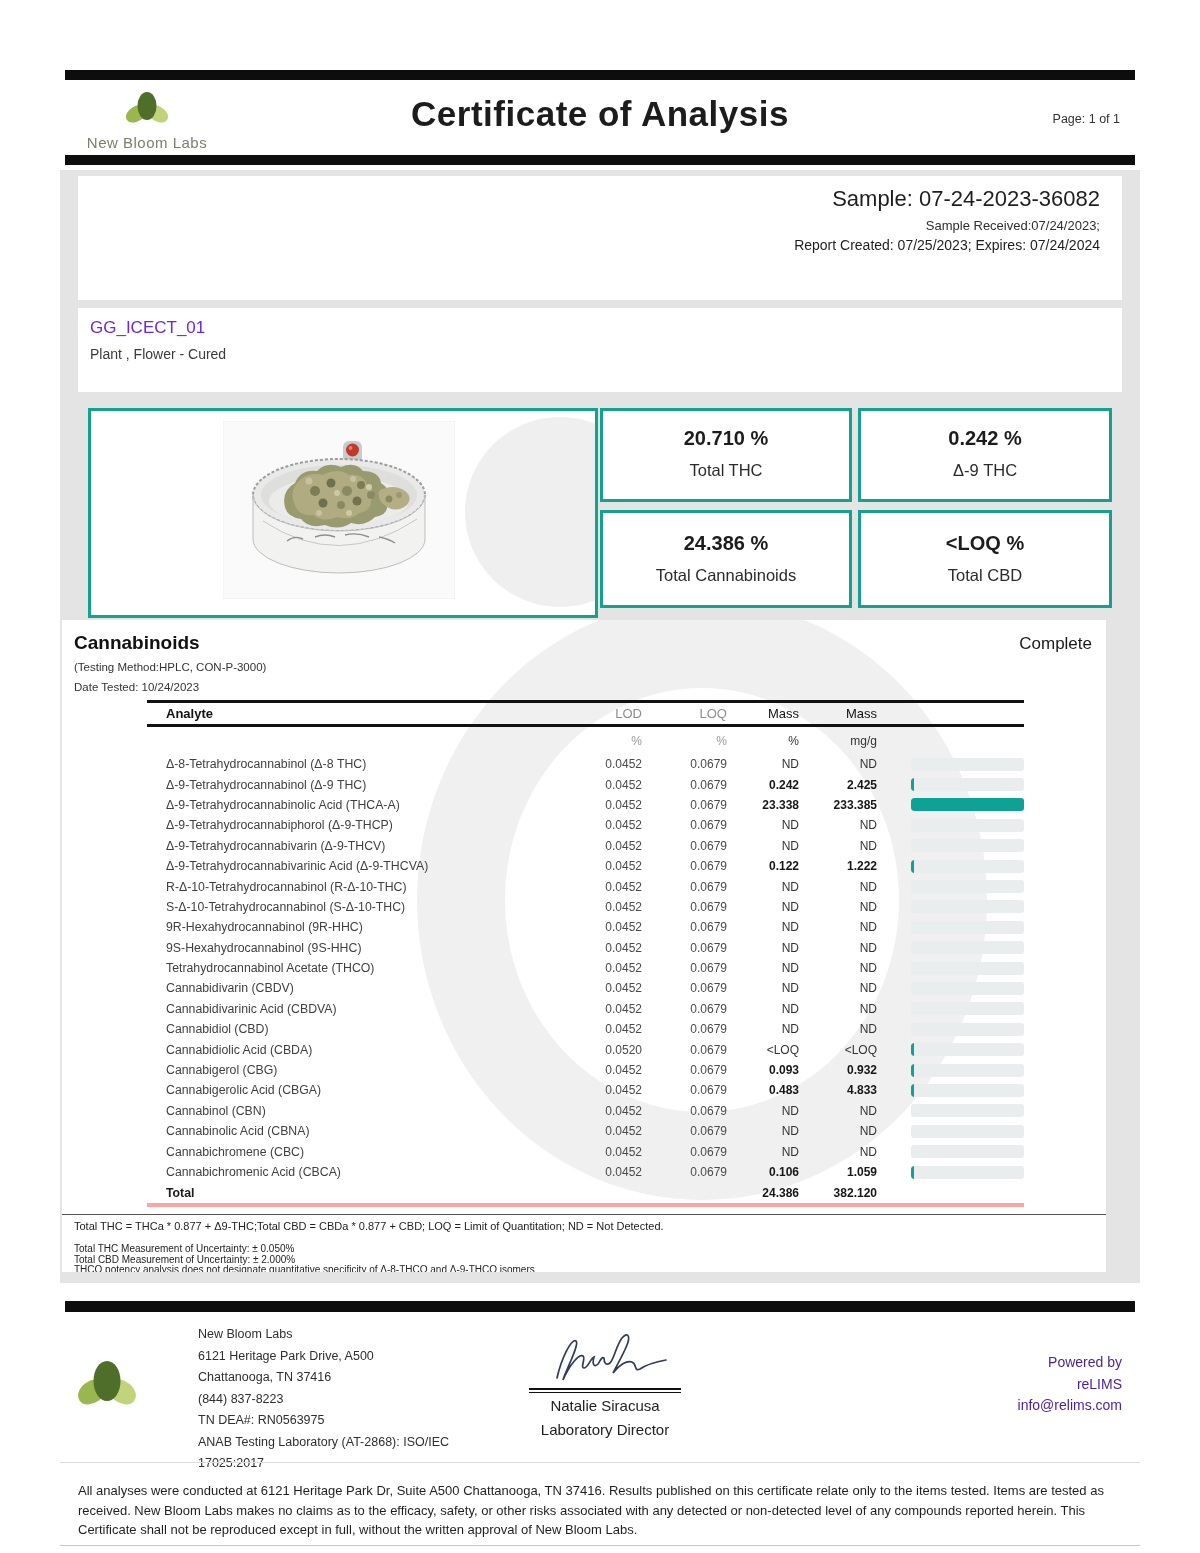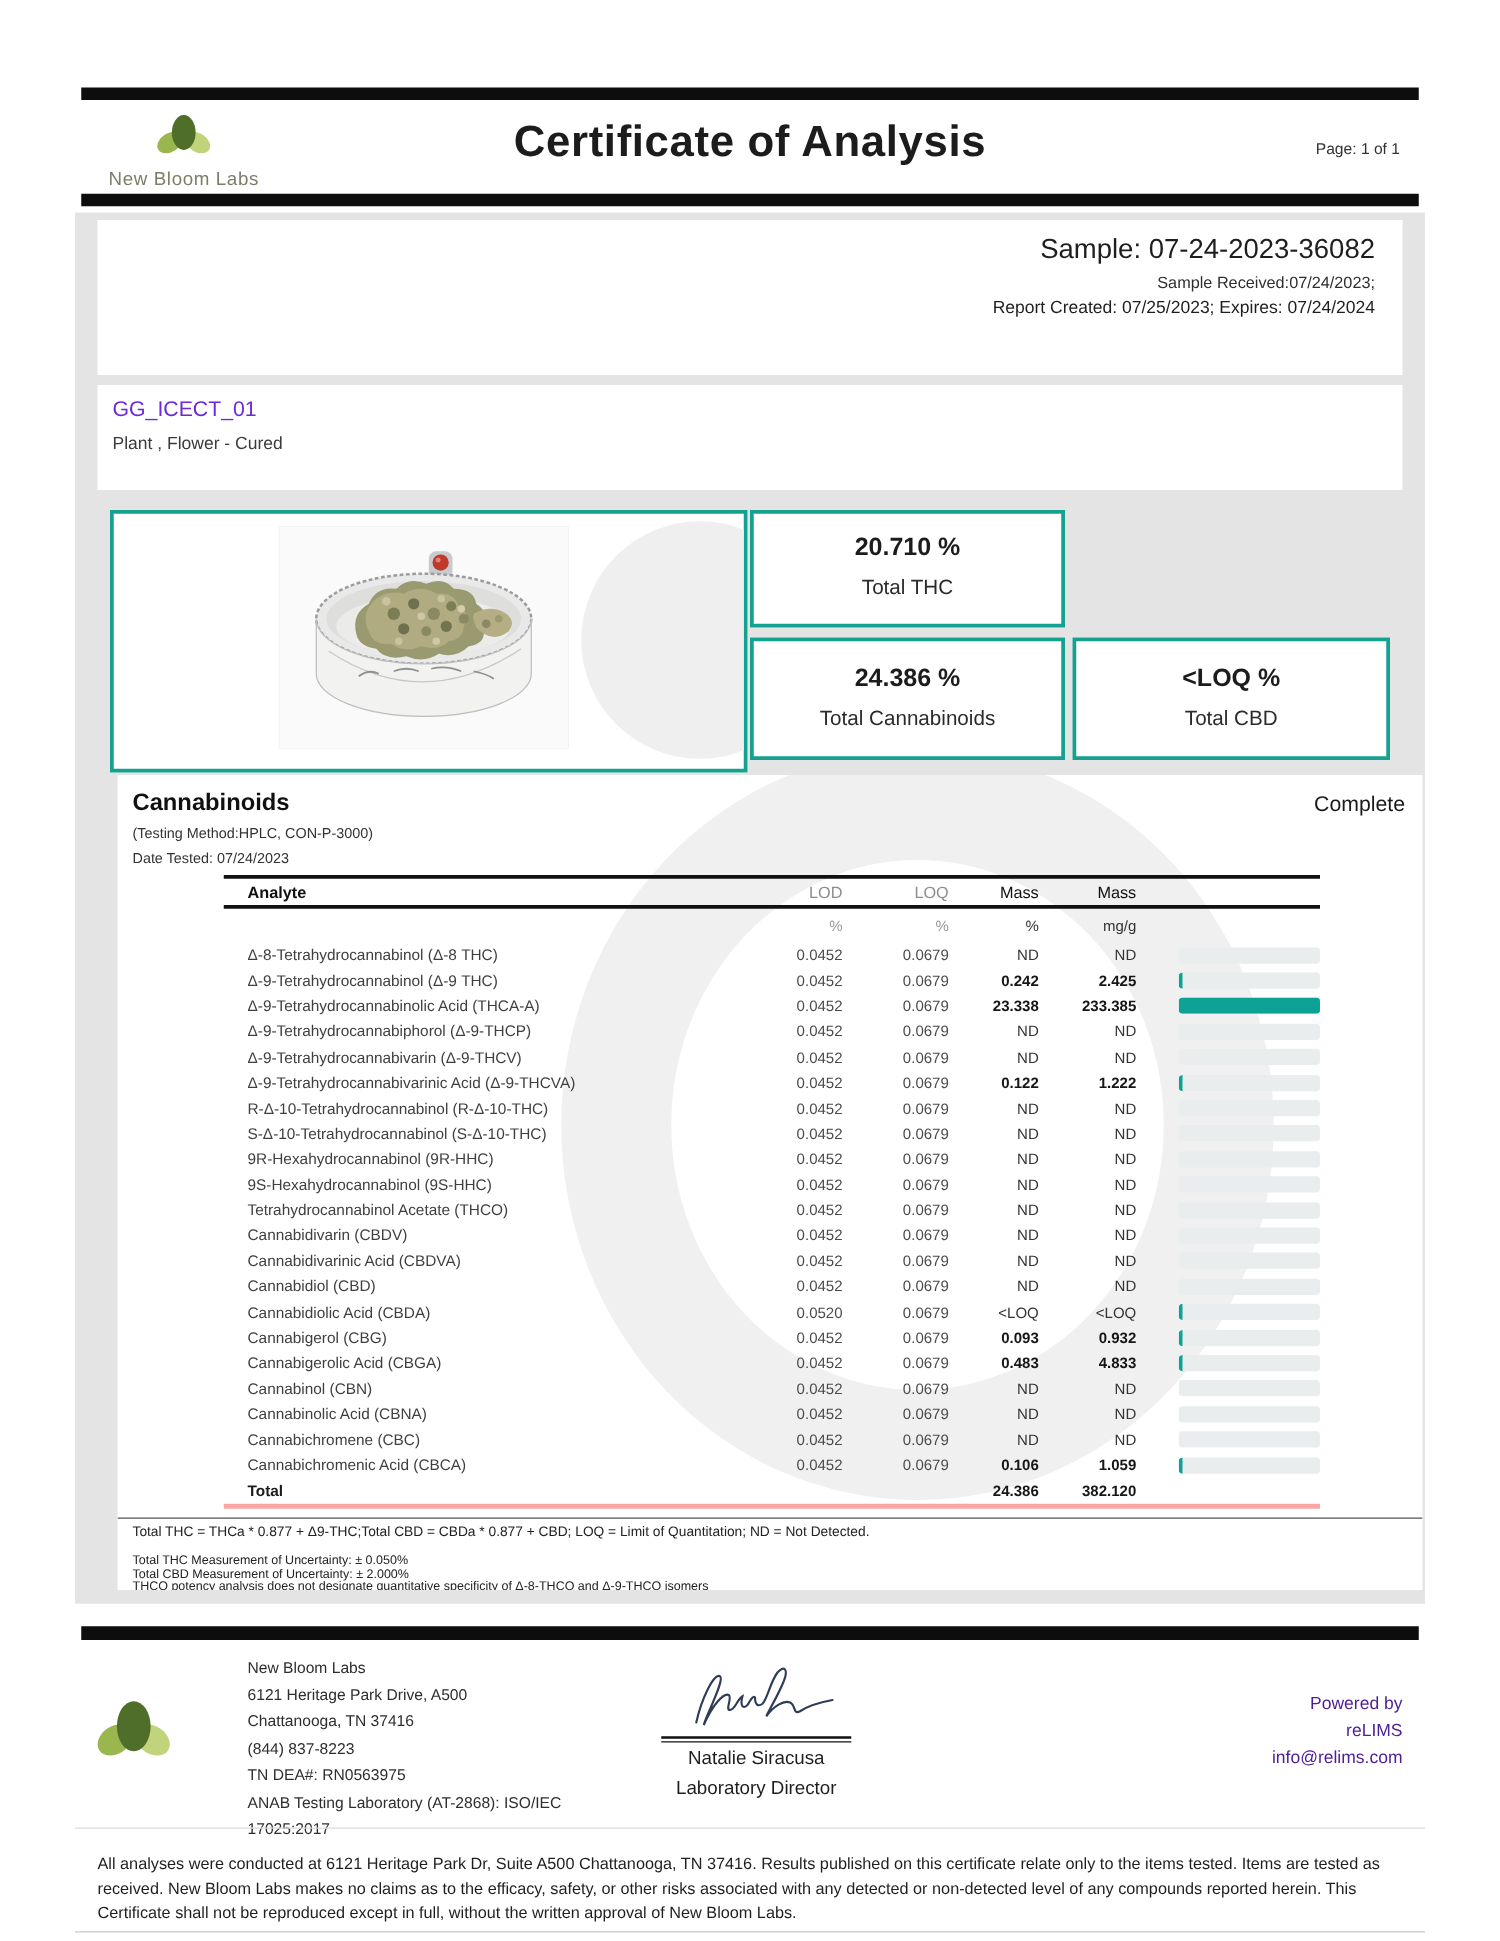--- a/index.html
+++ b/index.html
@@ -32,21 +32,21 @@
   .photo-frame{position:absolute;left:132px;top:10px;}
   .stat-box{position:absolute;background:#fff;border:3px solid #14a18f;text-align:center;}
   .sb1{left:600px;top:408px;width:246px;height:88px;}
   .sb2{left:858px;top:408px;width:248px;height:88px;}
   .sb3{left:600px;top:510px;width:246px;height:92px;}
   .sb4{left:858px;top:510px;width:248px;height:92px;}
   .stat-value{margin-top:16px;font-size:20px;font-weight:700;color:#1c1c1c;}
   .sb3 .stat-value,.sb4 .stat-value{margin-top:19px;}
   .stat-label{margin-top:11px;font-size:16.5px;color:#2b2b2b;}
   
-  .cann-panel{left:94px;top:620px;width:1044px;height:652px;overflow:hidden;}
+  .cann-panel{left:62px;top:620px;width:1044px;height:652px;overflow:hidden;}
   .wm-ring{position:absolute;left:355px;top:-20px;width:570px;height:600px;border-radius:50%;
            border:88px solid #f0f0f0;box-sizing:border-box;}
   .cann-inner{position:absolute;left:0;top:0;width:100%;height:100%;}
   .cann-title{position:absolute;left:12px;top:12px;font-size:19px;font-weight:700;color:#111;}
   .cann-status{position:absolute;right:14px;top:14px;font-size:17px;color:#1a1a1a;}
   .cann-method{position:absolute;left:12px;top:41px;font-size:11.5px;color:#333;}
   .cann-date{position:absolute;left:12px;top:61px;font-size:11.5px;color:#333;}
   .tbl{position:absolute;left:85px;top:80px;width:877px;}
   .trow{display:grid;grid-template-columns:400px 95px 85px 72px 78px 147px;align-items:center;}
   .thead{border-top:3px solid #111;border-bottom:3px solid #111;height:21px;}
@@ -161,36 +161,40 @@
             <circle cx="176" cy="74" r="3" fill="#9a9a70"></circle>
         </g>
       </svg>
     </div>
   </div>
 
   <div class="stat-box sb1">
     <div class="stat-value">20.710 %</div>
     <div class="stat-label">Total THC</div>
   </div>
+  <div class="stat-box sb2">
+    <div class="stat-value">0.242 %</div>
+    <div class="stat-label">Δ-9 THC</div>
+  </div>
   <div class="stat-box sb3">
     <div class="stat-value">24.386 %</div>
     <div class="stat-label">Total Cannabinoids</div>
   </div>
   <div class="stat-box sb4">
     <div class="stat-value">&lt;LOQ %</div>
     <div class="stat-label">Total CBD</div>
   </div>
 
   <section class="panel cann-panel">
     <div class="wm-ring"></div>
     <div class="cann-inner">
       <div class="cann-title">Cannabinoids</div>
       <div class="cann-status">Complete</div>
       <div class="cann-method">(Testing Method:HPLC, CON-P-3000)</div>
-      <div class="cann-date">Date Tested: 07/24/2023</div>
+      <div class="cann-date">Date Tested: 10/24/2023</div>
 
       <div class="tbl">
         <div class="trow thead">
           <div class="c h-analyte">Analyte</div>
           <div class="c h-gray">LOD</div>
           <div class="c h-gray">LOQ</div>
           <div class="c h-mass">Mass</div>
           <div class="c h-mass">Mass</div>
           <div class="c"></div>
         </div>

